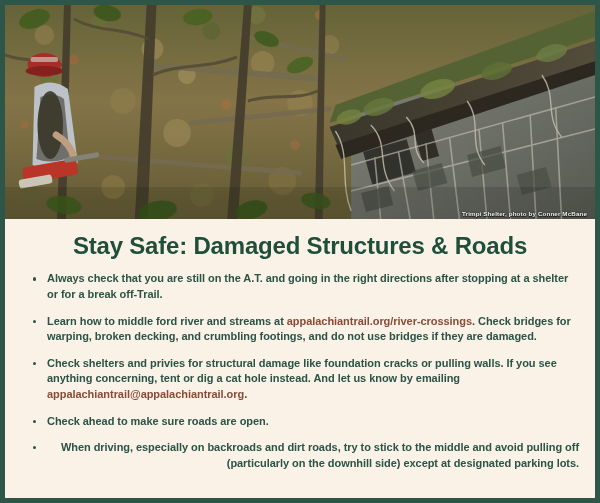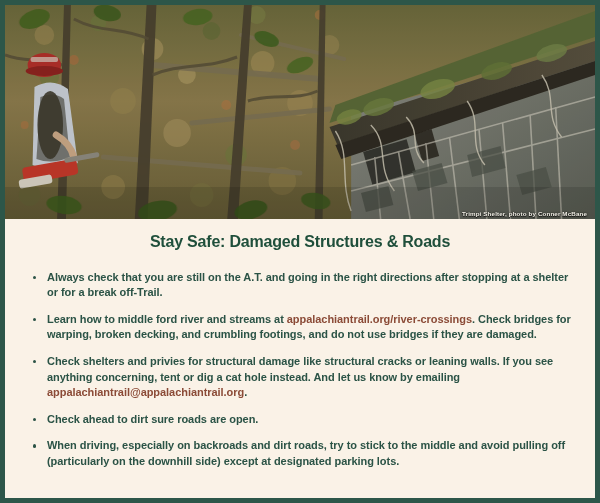--- a/index.html
+++ b/index.html
@@ -54,45 +54,45 @@
 
   
   .panel {
     background: #faf2e7;
     padding: 14px 16px 6px 16px;
     box-sizing: border-box;
     height: calc(503px - 10px - 214px);
   }
 
   .title {
-    margin: 0 0 19px 0;
+    margin: 0 0 12px 0;
     text-align: center;
     color: #1f4f3b;
-    font-size: 16px;
+    font-size: 24px;
     font-weight: bold;
     letter-spacing: -0.2px;
     line-height: 1.1;
   }
 
   ul.points {
     list-style: none;
     margin: 0;
     padding: 0;
   }
   ul.points > li {
     position: relative;
     padding-left: 26px;
     margin-bottom: 11px;
     color: #2b5346;
     font-size: 11px;
     font-weight: bold;
     line-height: 1.42;
     letter-spacing: -0.05px;
   }
-  ul.points > li:last-child { margin-bottom: 0; }
+  ul.points > li:last-child { margin-bottom: 0; text-align: right; }
   ul.points > li .bullet {
     position: absolute;
     left: 12px;
     top: 6px;
     width: 3.2px;
     height: 3.2px;
     border-radius: 50%;
     background: #2b5346;
   }
   .lnk { color: #8b4b37; }
@@ -254,25 +254,25 @@
       <li>
         <span class="bullet"></span>
         <span class="li-text"><span>Always check that you are still on the A.T. and going in the right directions after stopping at a shelter or for a break off-Trail.</span></span>
       </li>
       <li>
         <span class="bullet"></span>
         <span class="li-text"><span>Learn how to middle ford river and streams at </span><span class="lnk">appalachiantrail.org/river-crossings</span><span>. Check bridges for warping, broken decking, and crumbling footings, and do not use bridges if they are damaged.</span></span>
       </li>
       <li>
         <span class="bullet"></span>
-        <span class="li-text"><span>Check shelters and privies for structural damage like structural cracks or leaning walls. If you see anything concerning, tent or dig a cat hole instead. And let us know by emailing </span><span class="lnk">appalachiantrail@appalachiantrail.org</span><span>.</span></span>
-      </li>
-      <li>
-        <span class="bullet"></span>
-        <span class="li-text"><span>Check ahead to dirt sure roads are open.</span></span>
+        <span class="li-text"><span>Check shelters and privies for structural damage like foundation cracks or pulling walls. If you see anything concerning, tent or dig a cat hole instead. And let us know by emailing </span><span class="lnk">appalachiantrail@appalachiantrail.org</span><span>.</span></span>
+      </li>
+      <li>
+        <span class="bullet"></span>
+        <span class="li-text"><span>Check ahead to make sure roads are open.</span></span>
       </li>
       <li>
         <span class="bullet"></span>
         <span class="li-text"><span>When driving, especially on backroads and dirt roads, try to stick to the middle and avoid pulling off (particularly on the downhill side) except at designated parking lots.</span></span>
       </li>
     </ul>
   </div>
 </div>
 
 </body></html>

